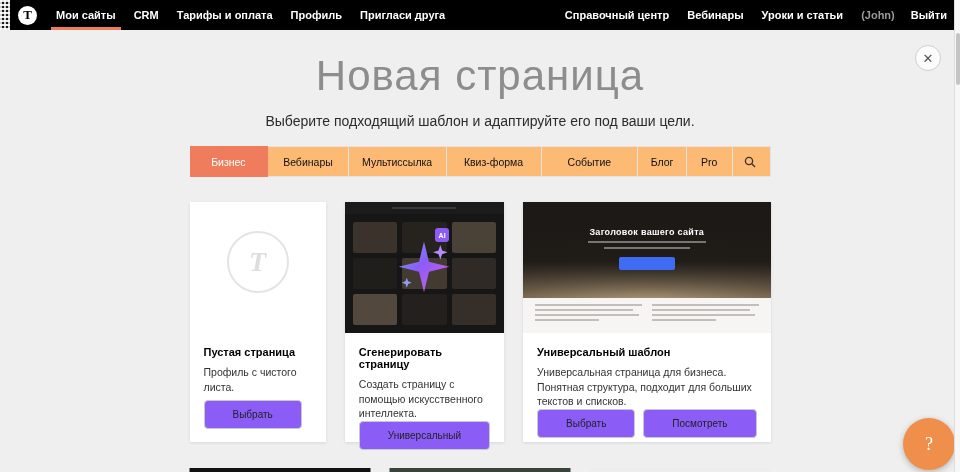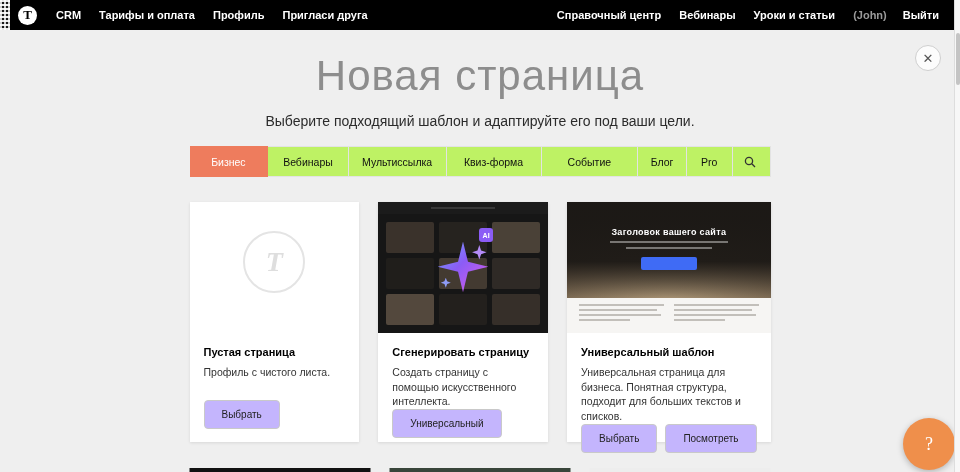--- a/index.html
+++ b/index.html
@@ -31,21 +31,21 @@
   .nav { display:flex; align-items:stretch; }
   .nav-item {
     display:flex; align-items:center; padding:0 9px;
     color:#fff; font-size:11px; font-weight:600; cursor:pointer;
     position:relative; white-space:nowrap;
   }
   .nav-item.active::after {
     content:""; position:absolute; left:4px; right:4px; bottom:0; height:3px;
     background:#ee7c5d;
   }
-  .nav-right { margin-left:auto; padding-right:12px; }
+  .nav-right { margin-left:auto; padding-right:4px; }
   .nav-item .muted { color:#9a9a9a; margin-right:16px; font-weight:700; }
 
   
   .page-title {
     margin-top:52px; text-align:center;
     font-size:42px; font-weight:300; letter-spacing:1px; color:#8d8d8d;
   }
   .page-subtitle {
     margin-top:13px; text-align:center; font-size:14px; color:#2b2b2b;
   }
@@ -53,21 +53,21 @@
   .close-btn {
     position:absolute; top:45px; right:19px; width:26px; height:26px;
     border-radius:50%; background:#fcfcfc; border:1px solid #cfcfcf;
     display:flex; align-items:center; justify-content:center;
     color:#555; font-size:13px; cursor:pointer; z-index:15;
   }
 
   
   .tabs {
     width:581px; margin:17px auto 0; height:31px; display:flex;
-    background:#bef264; border:1px solid #e3e3e3;
+    background:#fdba74; border:1px solid #e3e3e3;
   }
   .tab {
     display:flex; align-items:center; justify-content:center;
     font-size:10.5px; color:#111; border-right:1px solid #e3e3e3;
     cursor:pointer; white-space:nowrap;
   }
   .tab:last-child { border-right:none; }
   .tab.active { background:#ee7c5d; color:#fff; border-color:#ee7c5d; margin:-1px 0 -1px -1px; }
 
   
@@ -75,22 +75,22 @@
   .card {
     flex:1; height:240px; background:#fff; display:flex; flex-direction:column;
     box-shadow:0 1px 3px rgba(0,0,0,.10); cursor:pointer;
   }
   .card-media { height:131px; position:relative; overflow:hidden; flex:none; }
   .card-body { padding:13px 14px 0; }
   .card-title { font-size:11px; font-weight:bold; color:#000; }
   .card-desc { margin-top:7px; font-size:10.5px; line-height:1.4; color:#333; }
   .card-actions { margin-top:auto; display:flex; gap:8px; padding:0 14px 13px; }
   .btn {
-    background:#c4b5fd; border:1px solid #c9c9c9; border-radius:4px;
-    font-size:10px; color:#222; padding:8px 17px; cursor:pointer;
+    background:#8b5cf6; border:1px solid #c9c9c9; border-radius:4px;
+    font-size:10px; color:#222; padding:8px 28px; cursor:pointer;
     font-family:"Liberation Sans", sans-serif;
   }
 
   
   .blank-logo {
     position:absolute; top:29px; left:50%; transform:translateX(-50%);
     width:62px; height:62px; border-radius:50%; border:2px solid #e4e4e4;
     display:flex; align-items:center; justify-content:center;
     color:#dedede; font-size:28px; font-family:"Liberation Serif", serif;
     font-style:italic; font-weight:bold;
@@ -174,20 +174,21 @@
 </style>
 </head>
 <body>
 
 <div class="header">
   <div class="corner-pattern"></div>
   <div class="logo-wrap">
     <div class="logo">T</div>
   </div>
   <div class="nav">
+    <div class="nav-item active">Мои сайты</div>
     <div class="nav-item">CRM</div>
     <div class="nav-item">Тарифы и оплата</div>
     <div class="nav-item">Профиль</div>
     <div class="nav-item">Пригласи друга</div>
   </div>
   <div class="nav nav-right">
     <div class="nav-item">Справочный центр</div>
     <div class="nav-item">Вебинары</div>
     <div class="nav-item">Уроки и статьи</div>
     <div class="nav-item">

